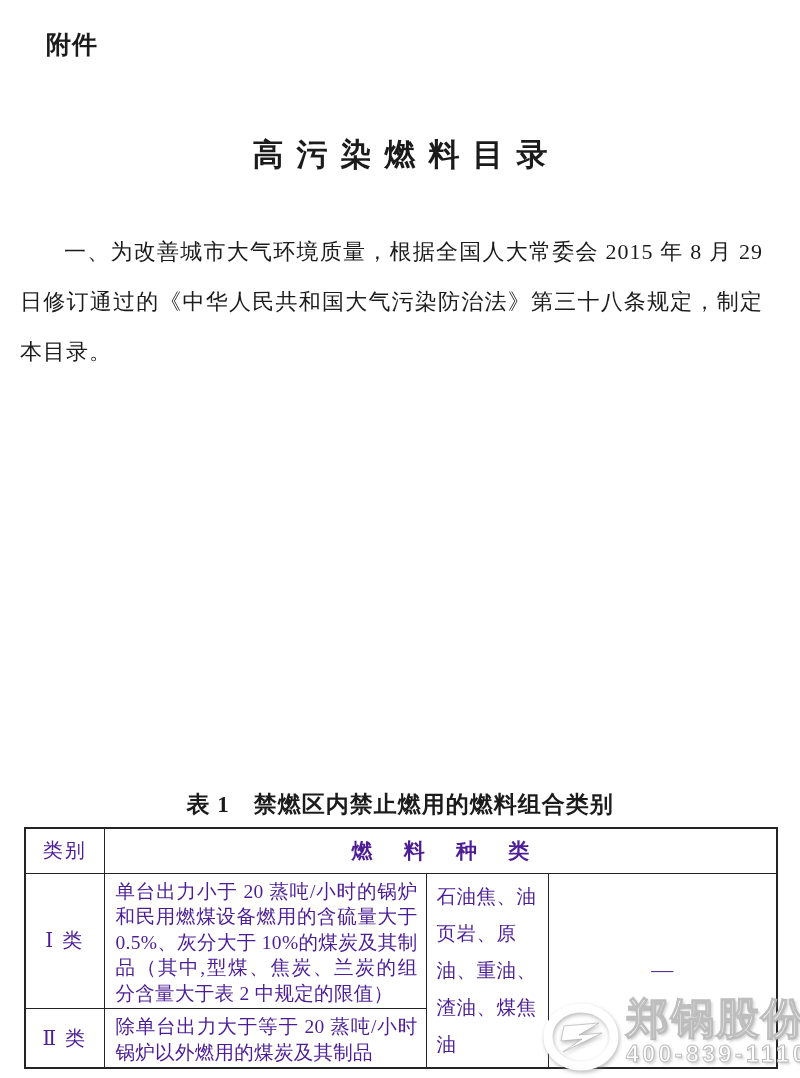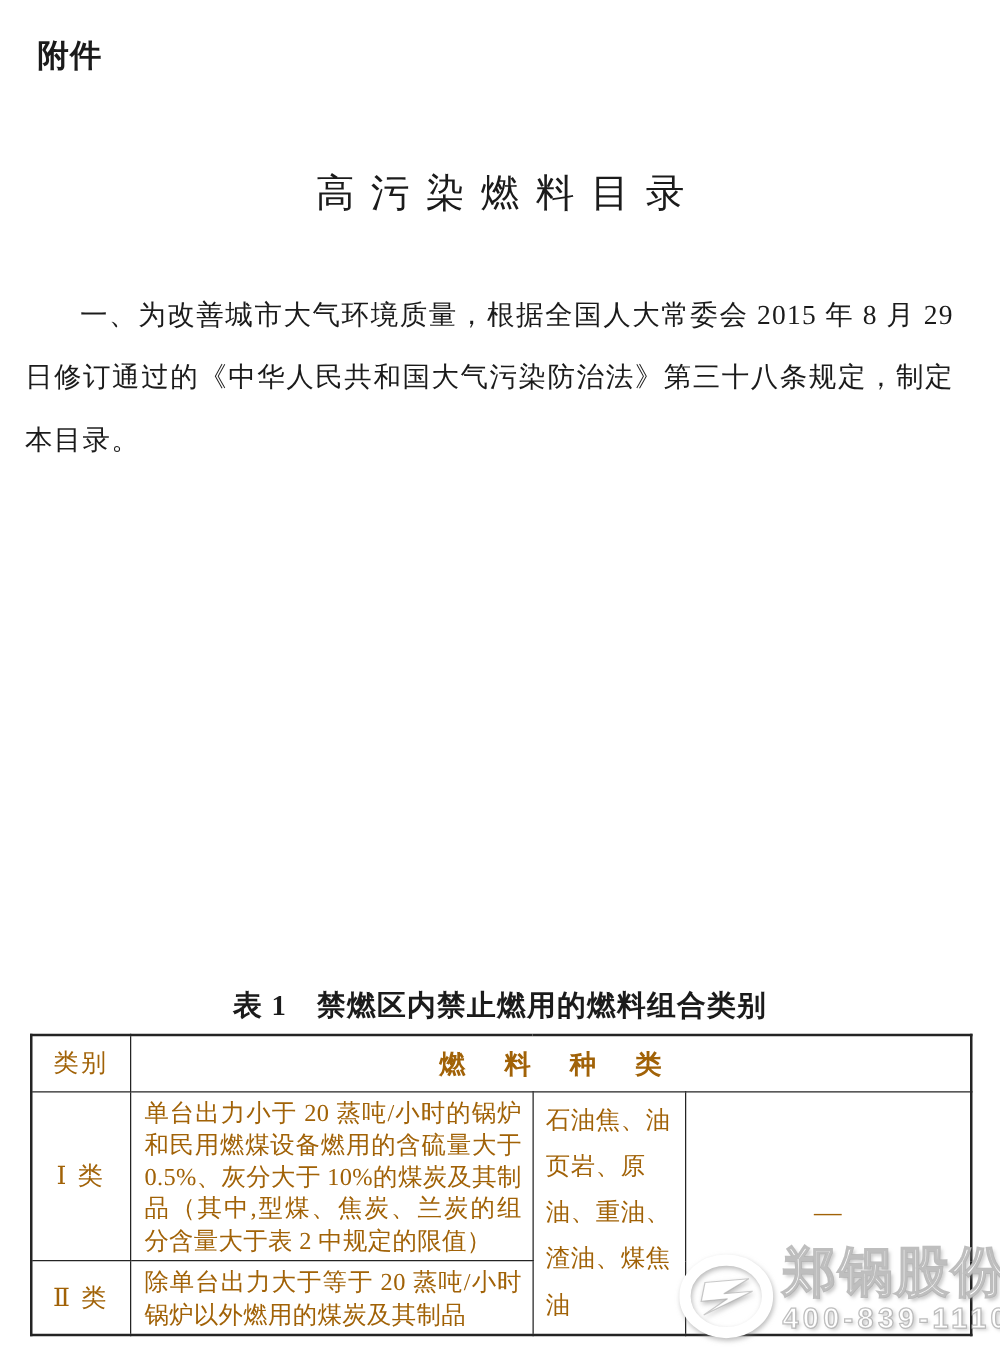--- a/index.html
+++ b/index.html
@@ -6,48 +6,48 @@
   html,body { background:#ffffff; }
   .page {
     position:relative;
     width:800px; height:1078px;
     background:#ffffff;
     overflow:hidden;
     color:#1b1b1b;
     font-family:"Liberation Serif","DejaVu Serif",serif;
   }
   .attachment-label {
-    position:absolute; left:30px; top:28px;
+    position:absolute; left:46px; top:28px;
     font-family:Liberation Sans, sans-serif;
     font-size:25px; font-weight:600; letter-spacing:1px;
   }
   .doc-title {
     position:absolute; top:134px; left:0; right:0;
     text-align:center;
     font-family:"Liberation Sans","DejaVu Sans",sans-serif;
-    font-weight:400; font-size:31px;
+    font-weight:700; font-size:31px;
     letter-spacing:13px; text-indent:13px;
   }
   .body-text {
     position:absolute; left:20px; top:227px; width:743px;
     font-size:22px; line-height:50px;
     letter-spacing:1px;
     text-align:justify;
   }
   .body-text p { text-indent:2em; }
   .table-caption {
     position:absolute; top:789px; left:0; right:0;
     text-align:center;
     font-weight:700; font-size:23px; letter-spacing:1px;
   }
   table.fuel-table {
     position:absolute; left:24px; top:827px;
     width:752px;
     border-collapse:collapse; table-layout:fixed;
-    font-size:20px; color:#a16207;
+    font-size:20px; color:#4c1d95;
     border:2px solid #242424;
   }
   .fuel-table td {
     border:1px solid #242424;
     vertical-align:middle;
   }
   .fuel-table .col-cat   { width:79px;  }
   .fuel-table .col-desc  { width:322px; }
   .fuel-table .col-share { width:122px; }
   .fuel-table .col-dash  { width:229px; }

